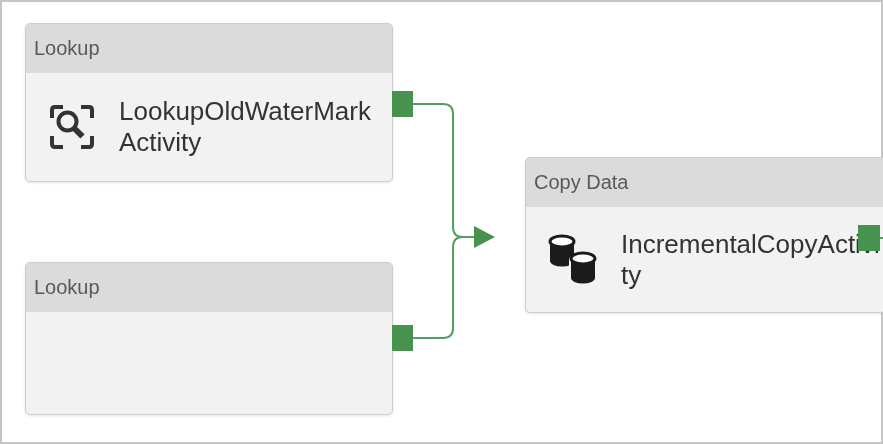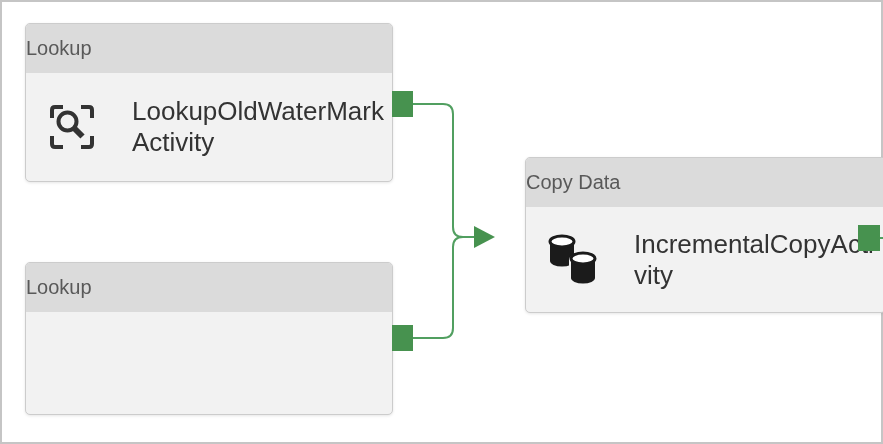--- a/index.html
+++ b/index.html
@@ -32,28 +32,28 @@
   }
   .node-1{left:25px;top:23px;width:368px;height:159px;}
   .node-2{left:25px;top:262px;width:368px;height:153px;}
   .node-3{left:496px;top:157px;width:361px;height:156px;margin-left:29px;}
   .node-header{
     height:49px;
     background:var(--header-bg);
     color:var(--header-text);
     font-size:20px;
     line-height:49px;
-    padding:0 0;
+    padding:0 8px;
     box-sizing:border-box;
     white-space:nowrap;
   }
   .node-body{
     display:flex;
     align-items:center;
-    gap:36px;
+    gap:23px;
     padding-left:22px;
     height:calc(100% - 49px);
   }
   .node-name{
     width:261px;
     font-size:26px;
     line-height:31px;
     color:var(--body-text);
     overflow-wrap:anywhere;
     word-break:break-word;

